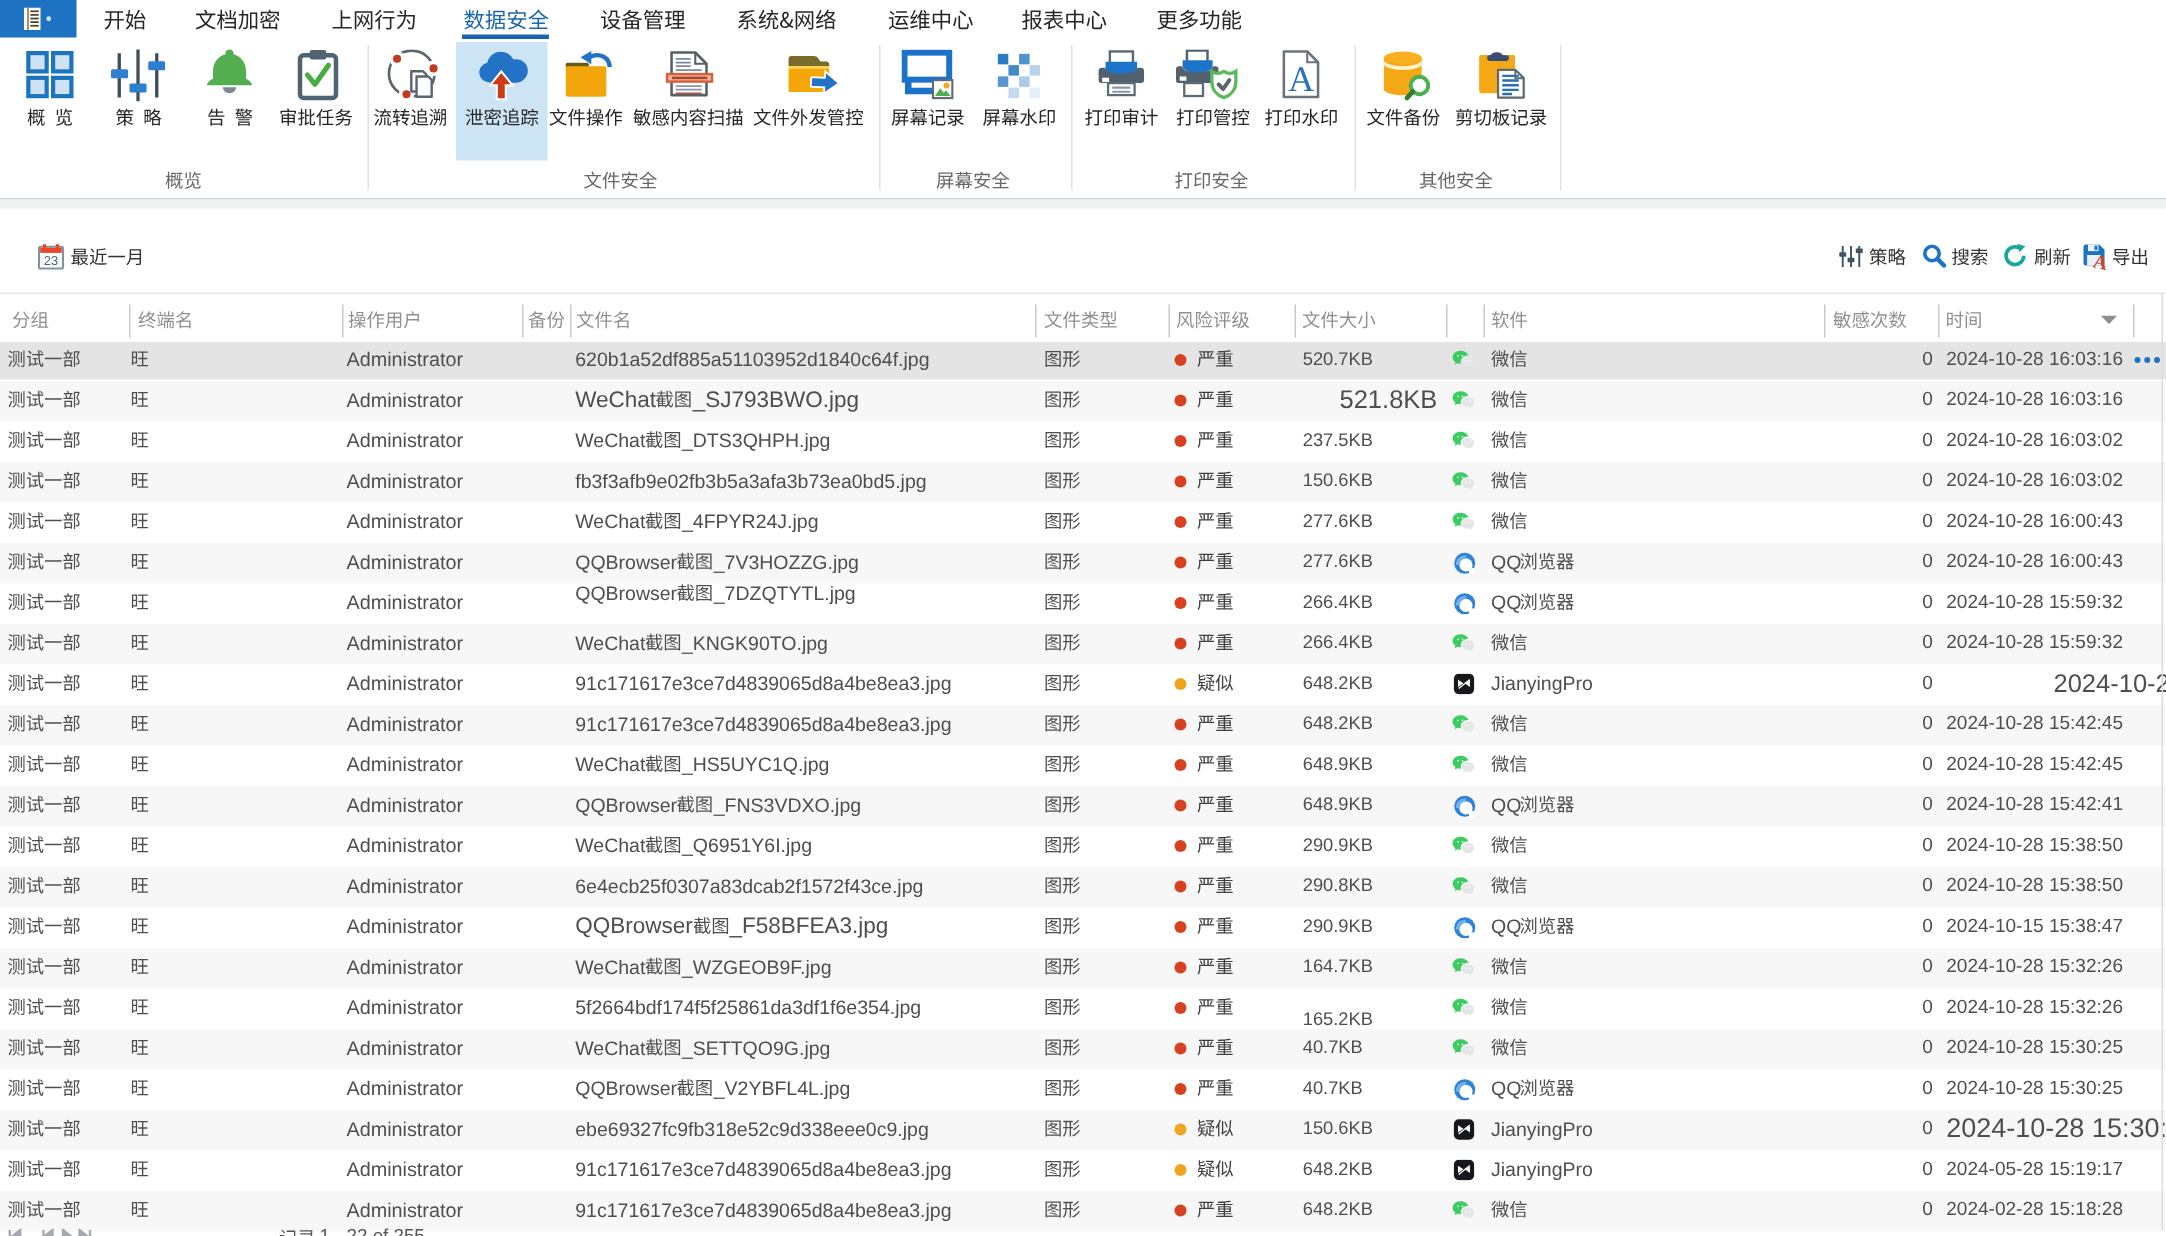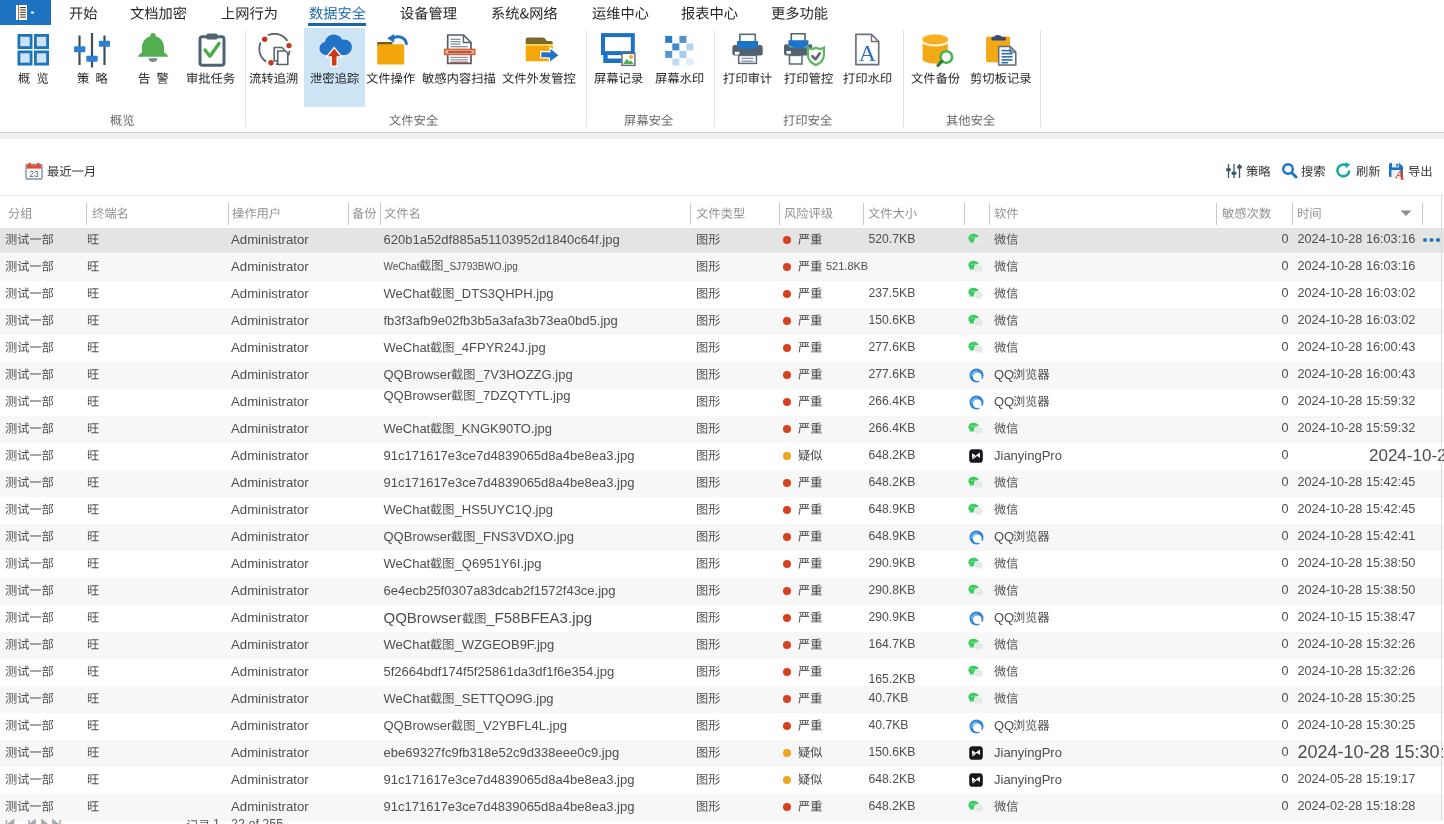--- a/index.html
+++ b/index.html
@@ -745,40 +745,40 @@
       <use href="#u4E00" x="2000"></use>
       <use href="#u90E8" x="3000"></use>
     </g>
   </svg>
 <svg style="position:absolute;left:86.5px;top:260.1px;overflow:visible;" width="12.2" height="13">
     <g transform="translate(0,10.74) scale(0.012200)" fill="#4e4e4e">
       <use href="#u65FA" x="0"></use>
     </g>
   </svg>
 <div class="t" style="left:231px;top:252.5px;font-size:13.2px">Administrator</div>
-<div class="t" style="left:383.5px;top:252.5px;font-size:10px"><span>WeChat</span><svg class="" width="24.4" height="13" style="vertical-align:-2.26px;overflow:visible;">
+<div class="t" style="left:383.5px;top:252.5px;font-size:15px"><span>WeChat</span><svg class="" width="24.4" height="13" style="vertical-align:-2.26px;overflow:visible;">
       <g transform="translate(0,10.74) scale(0.012200)" fill="#4e4e4e">
         <use href="#u622A" x="0"></use>
         <use href="#u56FE" x="1000"></use>
       </g>
     </svg><span>_SJ793BWO.jpg</span></div>
 <svg style="position:absolute;left:695.5px;top:260.1px;overflow:visible;" width="24.4" height="13">
     <g transform="translate(0,10.74) scale(0.012200)" fill="#4e4e4e">
       <use href="#u56FE" x="0"></use>
       <use href="#u5F62" x="1000"></use>
     </g>
   </svg>
 <div class="ab" style="left:783px;top:262.8px;width:8px;height:8px;border-radius:50%;background:#d8411f"></div>
 <svg style="position:absolute;left:797.5px;top:260.1px;overflow:visible;" width="24.4" height="13">
     <g transform="translate(0,10.74) scale(0.012200)" fill="#3f3f3f">
       <use href="#u4E25" x="0"></use>
       <use href="#u91CD" x="1000"></use>
     </g>
   </svg>
-<div class="t" style="left:826px;top:252.5px;font-size:11px">521.8KB</div>
+<div class="t" style="left:893px;top:252.5px;font-size:17px">521.8KB</div>
 <svg class="ab" style="left:968px;top:260.0px" width="15" height="14" viewBox="0 0 15 14">
 <path d="M5.6 0.8 C2.5 0.8 0.4 2.8 0.4 5.2 C0.4 6.6 1.2 7.7 2.3 8.5 L1.8 10.1 L3.7 9.2 C4.3 9.4 5 9.5 5.6 9.5 C5.8 9.5 5.9 9.5 6.1 9.5 C5.9 9 5.8 8.6 5.8 8.1 C5.8 5.8 7.9 4 10.4 4 C10.6 4 10.7 4 10.9 4 C10.4 2.2 8.2 0.8 5.6 0.8 Z" fill="#3bcd62"></path>
 <path d="M10.6 4.8 C8.3 4.8 6.5 6.3 6.5 8.2 C6.5 10.1 8.3 11.6 10.6 11.6 C11.1 11.6 11.6 11.5 12.1 11.3 L13.7 12.1 L13.3 10.8 C14.2 10.2 14.8 9.2 14.8 8.2 C14.8 6.3 12.9 4.8 10.6 4.8 Z" fill="#e3e7e6"></path>
 <circle cx="4" cy="4.2" r="0.55" fill="#fff"></circle>
     <circle cx="7" cy="4.2" r="0.55" fill="#fff"></circle>
 <circle cx="9.3" cy="7.5" r="0.45" fill="#fff"></circle>
     <circle cx="11.9" cy="7.5" r="0.45" fill="#fff"></circle>
 </svg>
 <svg style="position:absolute;left:994px;top:260.1px;overflow:visible;" width="24.4" height="13">
     <g transform="translate(0,10.74) scale(0.012200)" fill="#4e4e4e">

